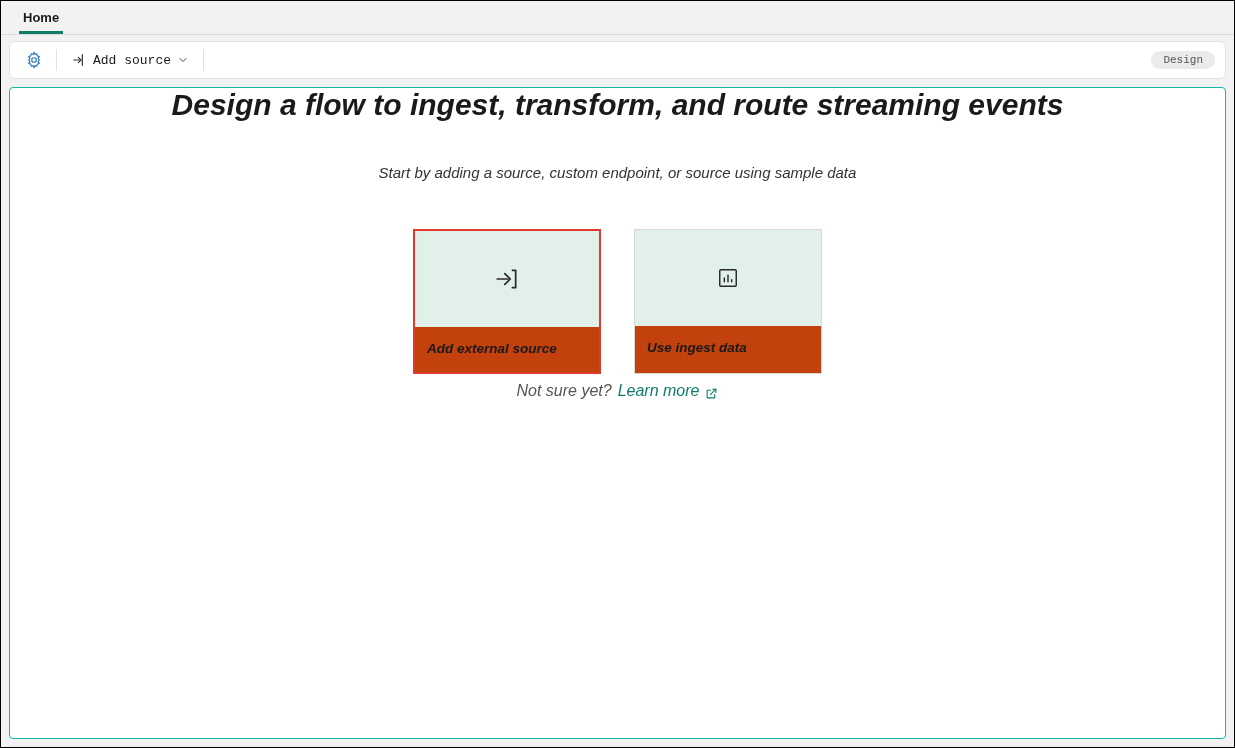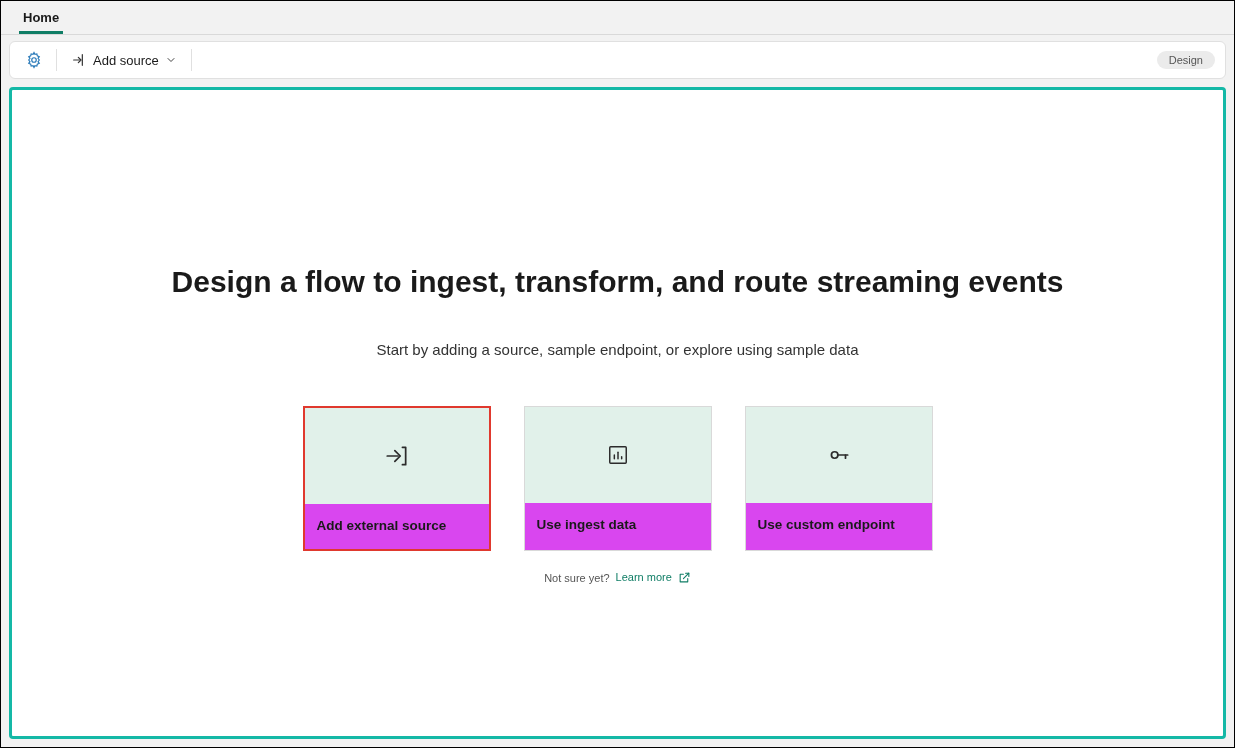--- a/index.html
+++ b/index.html
@@ -41,20 +41,21 @@
     .toolbar {
       margin: 6px 8px 0;
       background: #fff;
       border: 1px solid #e0e0e0;
       border-radius: 6px;
       height: 38px;
       display: flex;
       align-items: center;
       padding: 0 10px;
       gap: 8px;
+      font-family: Liberation Mono, monospace;
     }
     .toolbar .divider {
       width: 1px;
       height: 22px;
       background: #e0e0e0;
     }
     .icon-btn {
       width: 28px;
       height: 28px;
       display: flex;
@@ -82,26 +83,26 @@
       font-size: 11px;
       border-radius: 10px;
       padding: 3px 12px;
     }
 
     
     .canvas {
       flex: 1;
       margin: 8px;
       background: #fff;
-      border: 3px solid #14b8a6;
+      border: 1px solid #14b8a6;
       border-radius: 4px;
       display: flex;
       flex-direction: column;
       align-items: center;
-      padding-top: 175px;
+      font-style: italic;
     }
     .hero-title {
       font-size: 30px;
       font-weight: 600;
       color: #1a1a1a;
       text-align: center;
     }
     .hero-sub {
       margin-top: 42px;
       font-size: 15px;
@@ -110,21 +111,21 @@
     }
 
     .card-row {
       display: flex;
       gap: 33px;
       margin-top: 48px;
     }
     .card {
       width: 188px;
       border: 1px solid #d9d9d9;
-      background: #d946ef;
+      background: #c2410c;
       cursor: pointer;
       display: flex;
       flex-direction: column;
     }
     .card.highlight {
       border: 2px solid #e0392e;
     }
     .card-icon-area {
       height: 96px;
       background: #e1f1ea;
@@ -135,33 +136,33 @@
     }
     .card-label {
       padding: 14px 12px 16px;
       font-size: 13.5px;
       font-weight: 600;
       color: #1a1a1a;
       text-align: left;
     }
 
     .footer-hint {
-      margin-top: 20px;
-      font-size: 11px;
+      margin-top: 8px;
+      font-size: 16px;
       color: #555;
       display: flex;
       gap: 6px;
       align-items: center;
     }
     .footer-hint a {
       color: #0f7d65;
       text-decoration: none;
       cursor: pointer;
       display: flex;
-      align-items: flex-start;
+      align-items: flex-end;
       gap: 6px;
     }
 
     svg { display: block; }
   </style>
 </head>
 <body>
 
 <div class="app">
 
@@ -194,21 +195,21 @@
         </svg>
       </span>
     </div>
     <div class="divider"></div>
     <div class="spacer"></div>
     <div class="preview-badge">Design</div>
   </div>
 
   <div class="canvas">
     <h1 class="hero-title">Design a flow to ingest, transform, and route streaming events</h1>
-    <div class="hero-sub">Start by adding a source, sample endpoint, or explore using sample data</div>
+    <div class="hero-sub">Start by adding a source, custom endpoint, or source using sample data</div>
 
     <div class="card-row">
 
       <div class="card highlight">
         <div class="card-icon-area">
           <span>
             <svg width="26" height="26" viewBox="0 0 24 24" fill="none" stroke="#2b2b2b" stroke-width="1.6" stroke-linecap="round" stroke-linejoin="round">
               <path d="M3 12h10"></path>
               <path d="M10 7l5 5-5 5"></path>
               <path d="M17 4h3v16h-3"></path>
@@ -225,32 +226,20 @@
               <rect x="3" y="3" width="18" height="18" rx="1"></rect>
               <path d="M8 16V12"></path>
               <path d="M12 16V9"></path>
               <path d="M16 16V14"></path>
             </svg>
           </span>
         </div>
         <div class="card-label">Use ingest data</div>
       </div>
 
-      <div class="card">
-        <div class="card-icon-area">
-          <span>
-            <svg width="26" height="26" viewBox="0 0 24 24" fill="none" stroke="#2b2b2b" stroke-width="1.6" stroke-linecap="round" stroke-linejoin="round">
-              <circle cx="8" cy="12" r="3"></circle>
-              <path d="M11 12h9"></path>
-              <path d="M18 12v3"></path>
-            </svg>
-          </span>
-        </div>
-        <div class="card-label">Use custom endpoint</div>
-      </div>
 
     </div>
 
     <div class="footer-hint">
       <span>Not sure yet?</span>
       <a>
         <span>Learn more</span>
         <span>
           <svg width="13" height="13" viewBox="0 0 24 24" fill="none" stroke="#0f7d65" stroke-width="2" stroke-linecap="round" stroke-linejoin="round">
             <path d="M14 4h6v6"></path>

